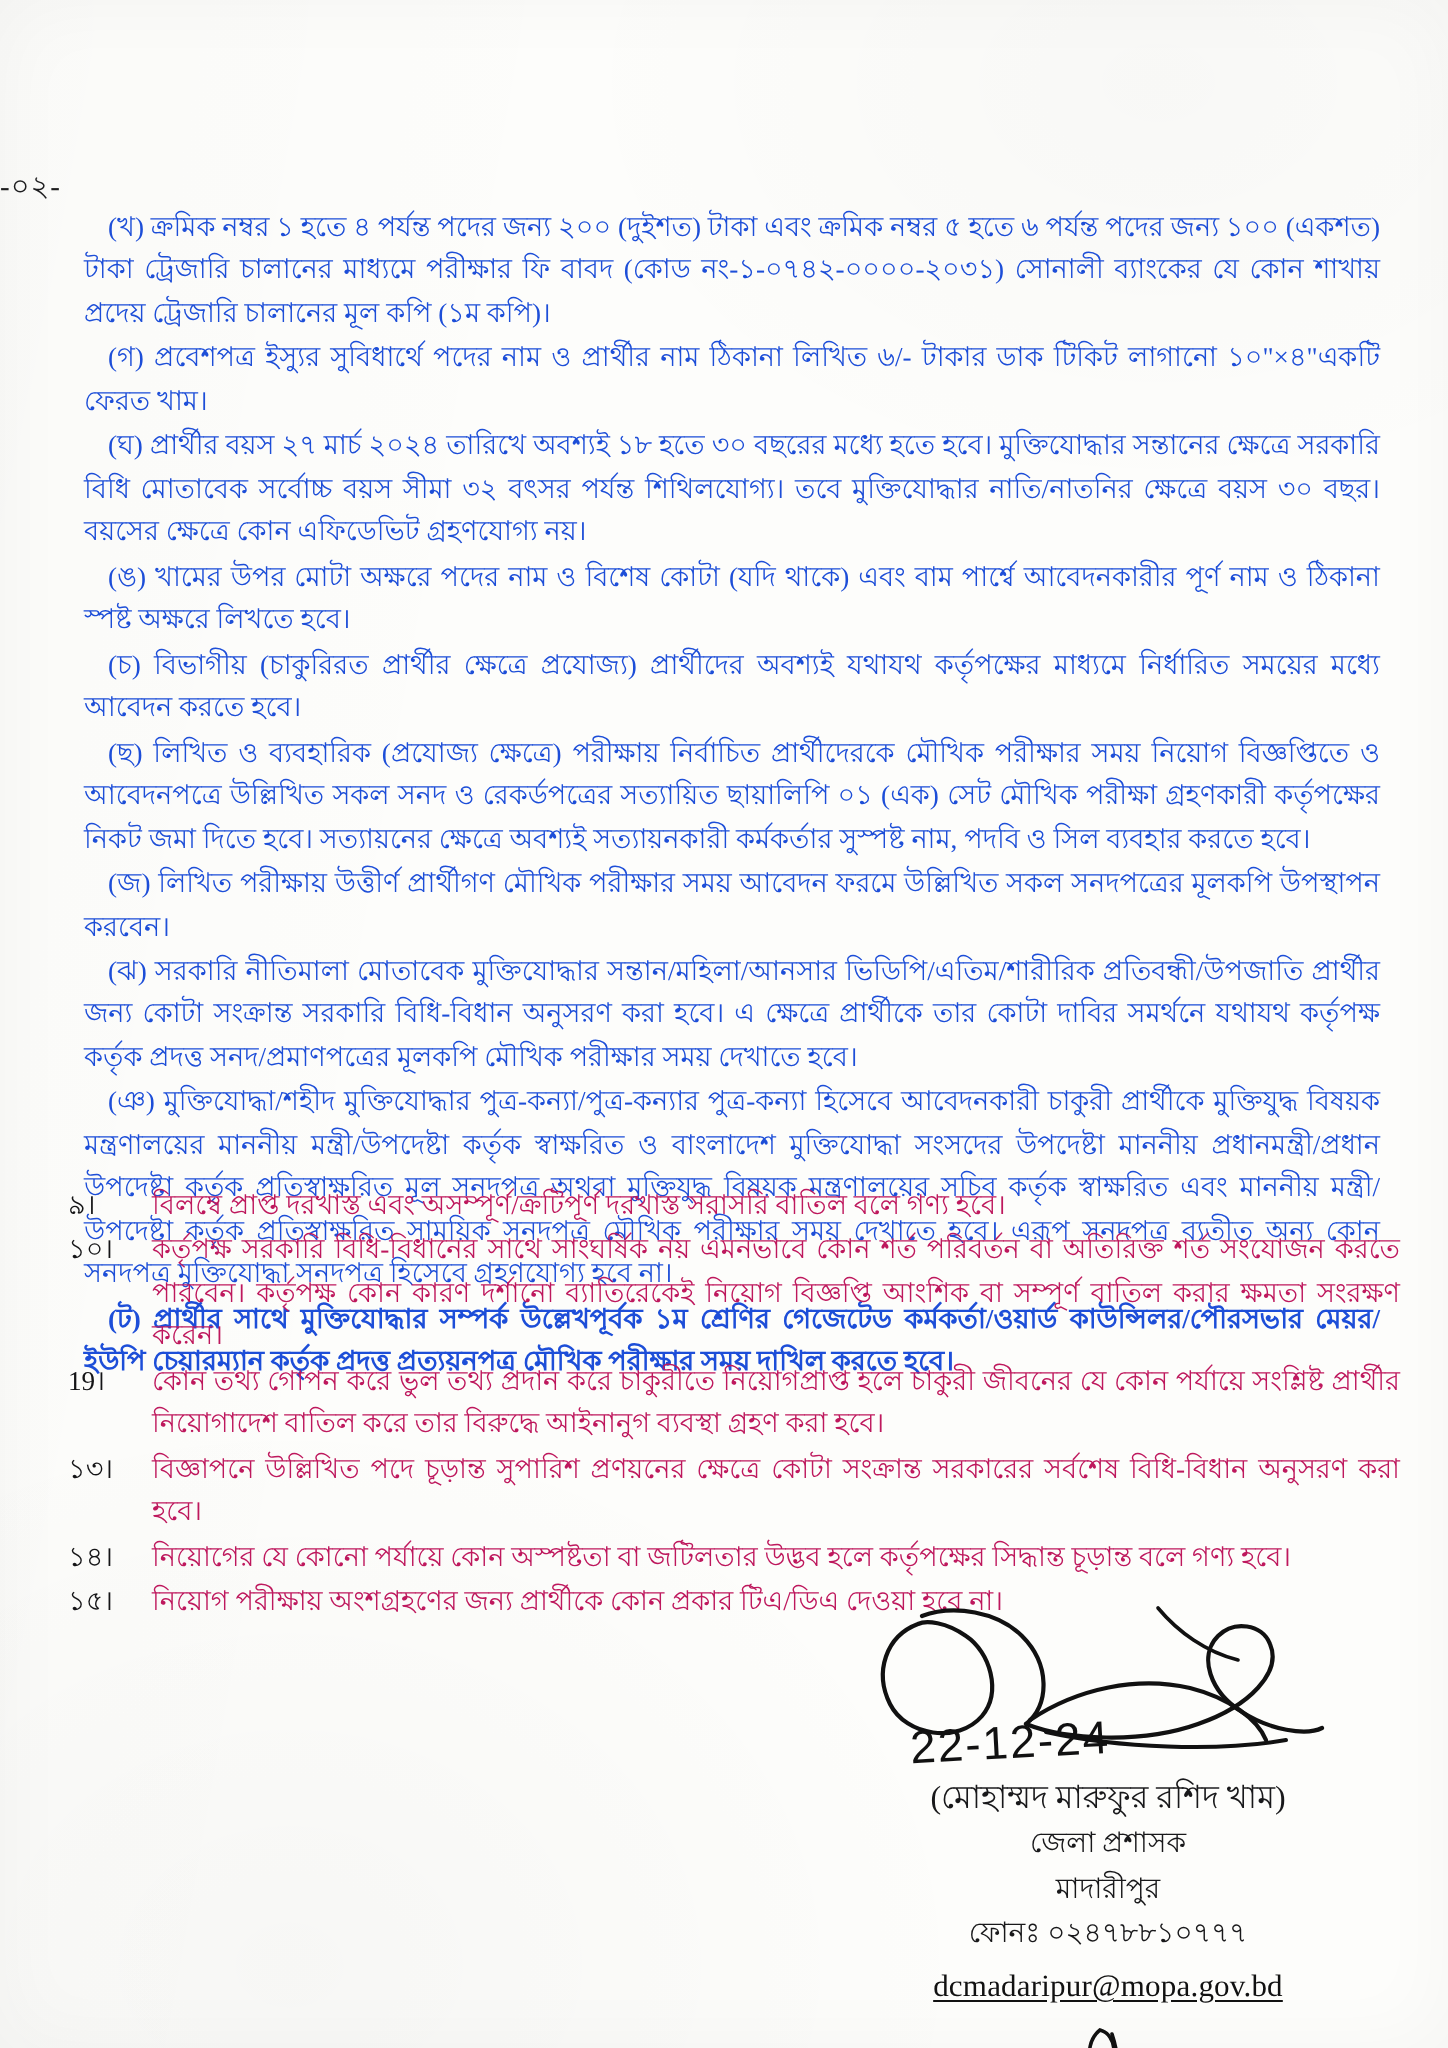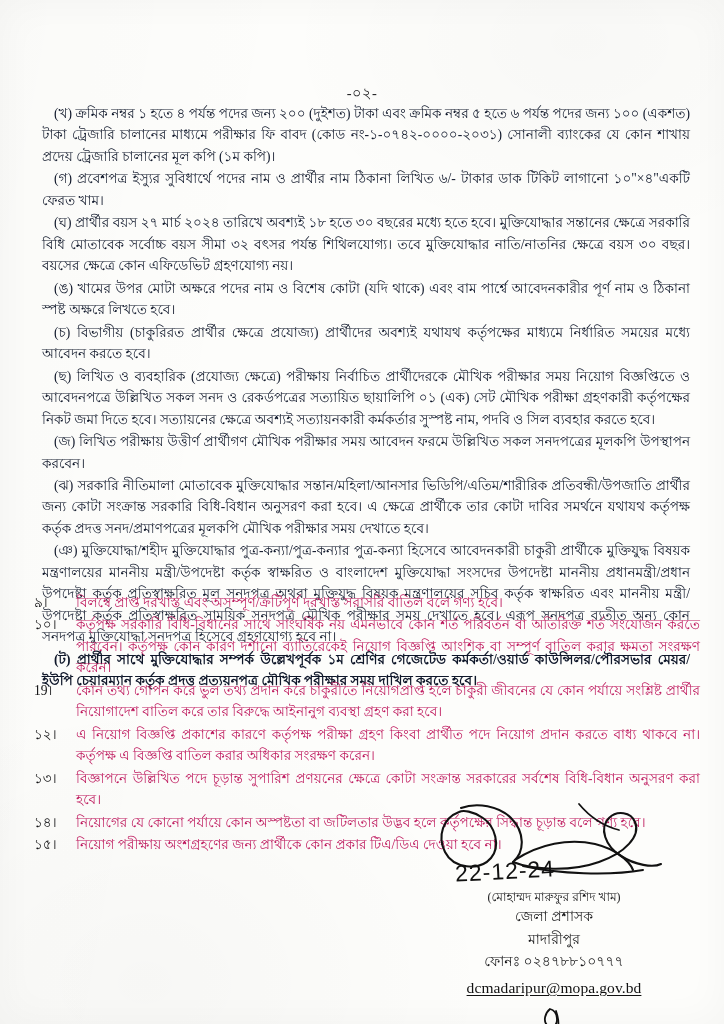--- a/index.html
+++ b/index.html
@@ -28,41 +28,41 @@
       radial-gradient(ellipse 60% 30% at 80% 4%, rgba(0,0,0,0.02), rgba(0,0,0,0) 70%),
       linear-gradient(100deg, rgba(0,0,0,0.012) 0%, rgba(0,0,0,0) 35%);
   }
 
   
   .page-number {
     position: absolute;
     top: 82px;
     left: 0;
     right: 0;
-    text-align: center;
+    text-align: left;
     font-size: 14.5px;
     letter-spacing: 0.5px;
     color: #1d1d1f;
   }
 
   
   .body-block {
     position: absolute;
     top: 103px;
     left: 42px;
     width: 648px;
   }
   .clause {
     font-size: 13.6px;
     line-height: 1.58;
     text-align: justify;
     text-justify: inter-word;
     margin: 0 0 1px 0;
     text-indent: 12px;
-    color: #0f172a;
+    color: #1d4ed8;
   }
   .clause.tight { margin-bottom: 0; font-weight: bold; }
 
   
   .numbered-block {
     position: absolute;
     top: 592px;
     left: 20px;
     width: 680px;
   }
@@ -110,21 +110,21 @@
     left: 26px;
     top: 58px;
     font-family: "Liberation Sans", sans-serif;
     font-size: 23px;
     letter-spacing: 1px;
     color: #111;
     transform: rotate(-3deg);
     white-space: nowrap;
   }
   .sign-name {
-    font-size: 12px;
+    font-size: 16px;
     line-height: 1.5;
     margin-top: 2px;
   }
   .sign-line {
     font-size: 14px;
     line-height: 1.62;
   }
   .sign-email {
     font-size: 15.5px;
     line-height: 1.6;
@@ -172,24 +172,20 @@
     <div class="num-row">
       <div class="num-label">১০।</div>
       <div class="num-text">কর্তৃপক্ষ সরকারি বিধি-বিধানের সাথে সাংঘর্ষিক নয় এমনভাবে কোন শর্ত পরিবর্তন বা অতিরিক্ত শর্ত সংযোজন করতে পারবেন। কর্তৃপক্ষ কোন কারণ দর্শানো ব্যাতিরেকেই নিয়োগ বিজ্ঞপ্তি আংশিক বা সম্পূর্ণ বাতিল করার ক্ষমতা সংরক্ষণ করেন।</div>
     </div>
 
     <div class="num-row">
       <div class="num-label">19।</div>
       <div class="num-text">কোন তথ্য গোপন করে ভুল তথ্য প্রদান করে চাকুরীতে নিয়োগপ্রাপ্ত হলে চাকুরী জীবনের যে কোন পর্যায়ে সংশ্লিষ্ট প্রার্থীর নিয়োগাদেশ বাতিল করে তার বিরুদ্ধে আইনানুগ ব্যবস্থা গ্রহণ করা হবে।</div>
     </div>
 
-    <div class="num-row">
-      <div class="num-label">১২।</div>
-      <div class="num-text">এ নিয়োগ বিজ্ঞপ্তি প্রকাশের কারণে কর্তৃপক্ষ পরীক্ষা গ্রহণ কিংবা প্রার্থীত পদে নিয়োগ প্রদান করতে বাধ্য থাকবে না। কর্তৃপক্ষ এ বিজ্ঞপ্তি বাতিল করার অধিকার সংরক্ষণ করেন।</div>
-    </div>
 
     <div class="num-row">
       <div class="num-label">১৩।</div>
       <div class="num-text">বিজ্ঞাপনে উল্লিখিত পদে চূড়ান্ত সুপারিশ প্রণয়নের ক্ষেত্রে কোটা সংক্রান্ত সরকারের সর্বশেষ বিধি-বিধান অনুসরণ করা হবে।</div>
     </div>
 
     <div class="num-row">
       <div class="num-label">১৪।</div>
       <div class="num-text">নিয়োগের যে কোনো পর্যায়ে কোন অস্পষ্টতা বা জটিলতার উদ্ভব হলে কর্তৃপক্ষের সিদ্ধান্ত চূড়ান্ত বলে গণ্য হবে।</div>
     </div>

